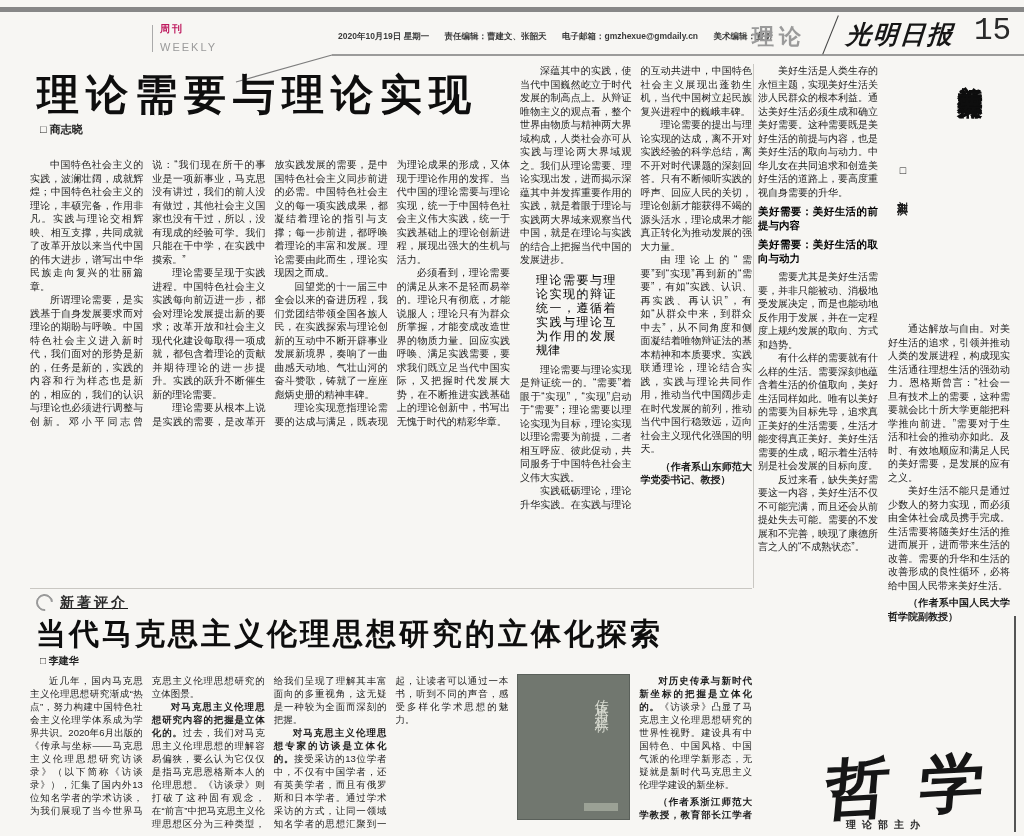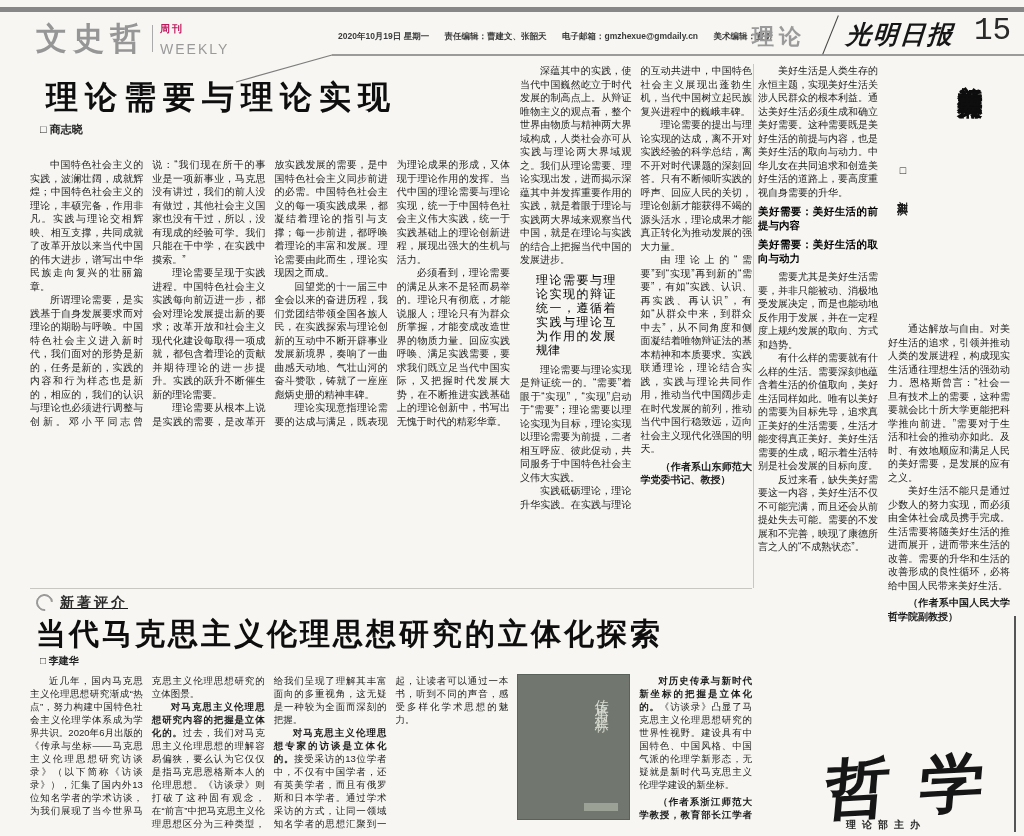--- a/index.html
+++ b/index.html
@@ -4,36 +4,36 @@
 <style>
   html,body{margin:0;padding:0;background:#e8e6e2;}
   #page{position:relative;width:1024px;height:836px;background:#f7f6f3;
         font-family:"Liberation Sans",sans-serif;overflow:hidden;color:#1c1c1c;}
   
   .topbar{position:absolute;left:0;top:7px;width:1024px;height:5px;background:#878787;}
   .wsz{position:absolute;left:36px;top:18px;font-family:"Liberation Serif",serif;
        font-size:31px;font-weight:bold;color:#969696;letter-spacing:6px;}
   .mast-div{position:absolute;left:152px;top:25px;width:1px;height:27px;background:#aaa;}
   .weekly-cn{position:absolute;left:160px;top:22px;font-size:10px;font-weight:bold;color:#be185d;letter-spacing:2px;}
-  .weekly-en{position:absolute;left:160px;top:41px;font-size:14px;color:#9a9a9a;letter-spacing:2px;}
+  .weekly-en{position:absolute;left:160px;top:41px;font-size:11px;color:#9a9a9a;letter-spacing:2px;}
   .infoline{position:absolute;left:338px;top:31px;font-size:8.5px;font-weight:bold;color:#3a3a3a;white-space:nowrap;}
   .infoline span{margin-right:13px;}
   .sec-name{position:absolute;left:752px;top:22px;font-size:22px;font-weight:bold;color:#9a9a9a;letter-spacing:5px;}
   .slash{position:absolute;left:830px;top:14px;width:1px;height:42px;background:#444;transform:rotate(22deg);}
   .nameplate{position:absolute;left:846px;top:18px;font-family:"Liberation Serif",serif;
              font-style:italic;font-weight:bold;font-size:25px;color:#161616;letter-spacing:2px;transform:skewX(-4deg);}
   .pagenum{position:absolute;left:974px;top:13px;font-size:31px;color:#2a2a2a;font-family:Liberation Mono, monospace;}
   .mastline{position:absolute;left:0;top:0;}
   
   p.body{margin:0;text-indent:2em;font-size:10px;line-height:13.5px;text-align:justify;color:#1d1d1d;}
   p.attr{margin:4px 0 0;font-weight:bold;text-indent:2em;font-size:10px;line-height:13.5px;text-align:justify;}
   .byline{font-size:11px;font-weight:bold;color:#222;}
   
   #main-article{position:absolute;left:30px;top:64px;width:722px;height:526px;}
-  #main-article h1{position:absolute;left:4px;top:0;margin:12px;font-size:32px;font-weight:900;
+  #main-article h1{position:absolute;left:4px;top:0;margin:3px;font-size:42px;font-weight:900;
                    letter-spacing:7px;color:#0e0e0e;white-space:nowrap;font-family:Liberation Mono, monospace;}
   #main-article .byline{position:absolute;left:10px;top:58px;}
   .main-left{position:absolute;left:0;top:94px;width:480px;height:428px;
              column-count:4;column-gap:9px;overflow:hidden;}
   .main-right{position:absolute;left:490px;top:0;width:232px;height:526px;
               column-count:2;column-gap:9px;overflow:hidden;}
   p.msub{margin:6px 16px;font-weight:normal;font-size:12px;line-height:14px;text-indent:0;color:#000;text-align:justify;}
   .vrule-main{position:absolute;left:753px;top:64px;width:1px;height:524px;background:#c9c7c2;}
   .hrule-review{position:absolute;left:30px;top:588px;width:722px;height:1px;background:#c9c7c2;}
   
@@ -70,21 +70,20 @@
          font-size:64px;letter-spacing:30px;color:#161616;transform:skewX(-8deg) rotate(-3deg);white-space:nowrap;}
   .organizer{position:absolute;left:28px;top:70px;font-size:10px;font-weight:bold;letter-spacing:6px;color:#2a2a2a;}
   .vrule-right{position:absolute;left:1014px;top:616px;width:2px;height:216px;background:#555;}
 </style>
 </head>
 <body>
 
 <div id="page">
 
   <div class="topbar"></div>
-  <div class="wsz">文史哲</div>
   <div class="mast-div"></div>
   <div class="weekly-cn">周刊</div>
   <div class="weekly-en">WEEKLY</div>
   <div class="infoline">
     <span>2020年10月19日 星期一</span>
     <span>责任编辑：曹建文、张韶天</span>
     <span>电子邮箱：gmzhexue@gmdaily.cn</span>
     <span>美术编辑：宣昕</span>
   </div>
   <div class="sec-name">理论</div>

